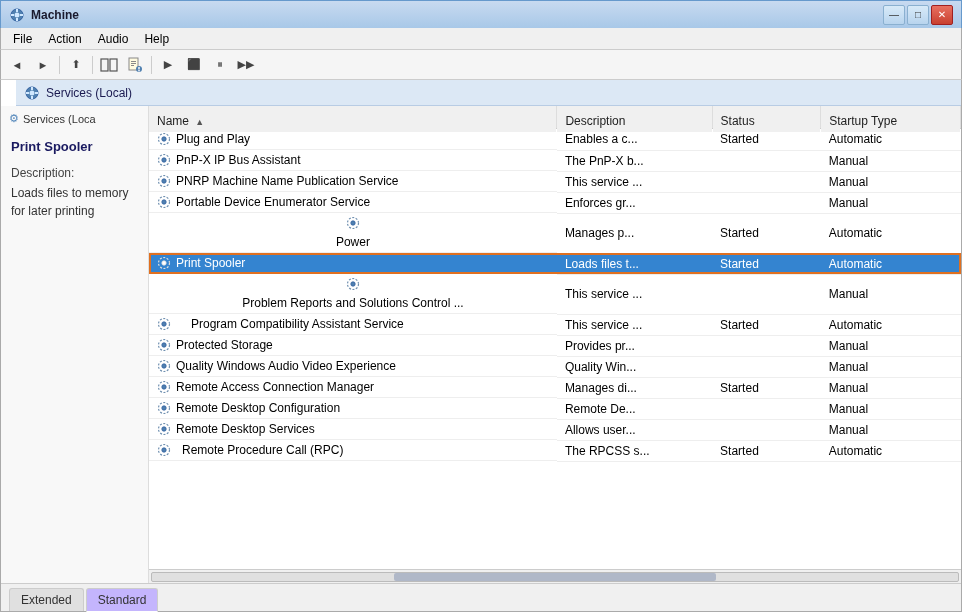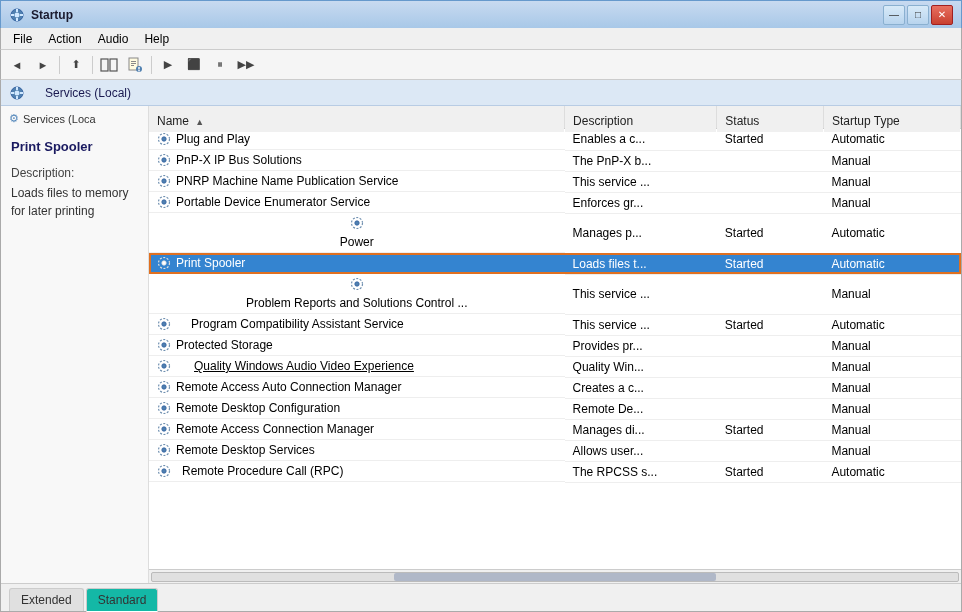--- a/index.html
+++ b/index.html
@@ -122,21 +122,22 @@
     }
 
     
     .address-bar {
       background: #dce8f5;
       height: 26px;
       display: flex;
       align-items: center;
       padding: 5px 8px;
       border-bottom: 1px solid #b8cce4;
-      gap: 20px;
+      gap: 6px;
+      margin-left: 15px;
     }
     .address-icon {
       width: 16px;
       height: 16px;
       display: flex;
       align-items: center;
       justify-content: center;
       color: #5080b0;
       font-size: 12px;
     }
@@ -298,21 +299,21 @@
       border: 1px solid #ccc;
       border-bottom: none;
       cursor: pointer;
       font-size: 12px;
       background: #e0e0e0;
       border-radius: 3px 3px 0 0;
       margin-right: 2px;
       color: #333;
     }
     .tab.active {
-      background: #14b8a6;
+      background: #c4b5fd;
       border-bottom: 1px solid white;
       margin-bottom: -1px;
       font-weight: 500;
     }
 
     
     .h-scrollbar {
       height: 14px;
       background: #f0f0f0;
       border-top: 1px solid #ccc;
@@ -353,21 +354,21 @@
   <div class="title-bar-icon">
     <svg width="16" height="16" viewBox="0 0 16 16">
       <circle cx="8" cy="8" r="6" fill="#5080b0" stroke="#3060a0" stroke-width="1"></circle>
       <circle cx="8" cy="8" r="2.5" fill="#d0e8ff"></circle>
       <rect x="7" y="2" width="2" height="3" fill="#d0e8ff"></rect>
       <rect x="7" y="11" width="2" height="3" fill="#d0e8ff"></rect>
       <rect x="2" y="7" width="3" height="2" fill="#d0e8ff"></rect>
       <rect x="11" y="7" width="3" height="2" fill="#d0e8ff"></rect>
     </svg>
   </div>
-  <div class="title-bar-text">Startup</div>
+  <div class="title-bar-text">Machine</div>
   <div class="title-bar-buttons">
     <div class="tb-btn">—</div>
     <div class="tb-btn">□</div>
     <div class="tb-btn close">✕</div>
   </div>
 </div>
 
 <div class="menu-bar">
   <div class="menu-item">File</div>
   <div class="menu-item">Action</div>
@@ -467,21 +468,21 @@
                 <td>Automatic</td>
               </tr>
               <tr>
                 <td style="display: flex; align-items: center; gap: 5px; padding: 3px 8px; white-space: nowrap;">
                   <span class="svc-icon">
                     <svg width="14" height="14" viewBox="0 0 14 14">
     <circle cx="7" cy="7" r="2.2" fill="#5080b0" stroke="#3060a0" stroke-width="0.8"></circle>
     <circle cx="7" cy="7" r="5.5" fill="none" stroke="#7090b0" stroke-width="1.2" stroke-dasharray="2 1.5"></circle>
   </svg>
                   </span>
-                  <span>PnP-X IP Bus Solutions</span>
+                  <span>PnP-X IP Bus Assistant</span>
                 </td>
                 <td style="max-width: 100px; overflow: hidden; text-overflow: ellipsis;">The PnP-X b...</td>
                 <td></td>
                 <td>Manual</td>
               </tr>
               <tr>
                 <td style="display: flex; align-items: center; gap: 5px; padding: 3px 8px; white-space: nowrap;">
                   <span class="svc-icon">
                     <svg width="14" height="14" viewBox="0 0 14 14">
     <circle cx="7" cy="7" r="2.2" fill="#5080b0" stroke="#3060a0" stroke-width="0.8"></circle>
@@ -572,73 +573,59 @@
     <circle cx="7" cy="7" r="5.5" fill="none" stroke="#7090b0" stroke-width="1.2" stroke-dasharray="2 1.5"></circle>
   </svg>
                   </span>
                   <span>Protected Storage</span>
                 </td>
                 <td style="max-width: 100px; overflow: hidden; text-overflow: ellipsis;">Provides pr...</td>
                 <td></td>
                 <td>Manual</td>
               </tr>
               <tr>
-                <td style="display: flex; align-items: center; gap: 23px; padding: 3px 8px; white-space: nowrap; text-decoration: underline;">
+                <td style="display: flex; align-items: center; gap: 5px; padding: 3px 8px; white-space: nowrap;">
                   <span class="svc-icon">
                     <svg width="14" height="14" viewBox="0 0 14 14">
     <circle cx="7" cy="7" r="2.2" fill="#5080b0" stroke="#3060a0" stroke-width="0.8"></circle>
     <circle cx="7" cy="7" r="5.5" fill="none" stroke="#7090b0" stroke-width="1.2" stroke-dasharray="2 1.5"></circle>
   </svg>
                   </span>
                   <span>Quality Windows Audio Video Experience</span>
                 </td>
                 <td style="max-width: 100px; overflow: hidden; text-overflow: ellipsis;">Quality Win...</td>
-                <td></td>
-                <td>Manual</td>
-              </tr>
-              <tr>
-                <td style="display: flex; align-items: center; gap: 5px; padding: 3px 8px; white-space: nowrap;">
-                  <span class="svc-icon">
-                    <svg width="14" height="14" viewBox="0 0 14 14">
-    <circle cx="7" cy="7" r="2.2" fill="#5080b0" stroke="#3060a0" stroke-width="0.8"></circle>
-    <circle cx="7" cy="7" r="5.5" fill="none" stroke="#7090b0" stroke-width="1.2" stroke-dasharray="2 1.5"></circle>
-  </svg>
-                  </span>
-                  <span>Remote Access Auto Connection Manager</span>
-                </td>
-                <td style="max-width: 100px; overflow: hidden; text-overflow: ellipsis;">Creates a c...</td>
-                <td></td>
-                <td>Manual</td>
-              </tr>
-              <tr>
-                <td style="display: flex; align-items: center; gap: 5px; padding: 3px 8px; white-space: nowrap;">
-                  <span class="svc-icon">
-                    <svg width="14" height="14" viewBox="0 0 14 14">
-    <circle cx="7" cy="7" r="2.2" fill="#5080b0" stroke="#3060a0" stroke-width="0.8"></circle>
-    <circle cx="7" cy="7" r="5.5" fill="none" stroke="#7090b0" stroke-width="1.2" stroke-dasharray="2 1.5"></circle>
-  </svg>
-                  </span>
-                  <span>Remote Desktop Configuration</span>
-                </td>
-                <td style="max-width: 100px; overflow: hidden; text-overflow: ellipsis;">Remote De...</td>
                 <td></td>
                 <td>Manual</td>
               </tr>
               <tr>
                 <td style="display: flex; align-items: center; gap: 5px; padding: 3px 8px; white-space: nowrap;">
                   <span class="svc-icon">
                     <svg width="14" height="14" viewBox="0 0 14 14">
     <circle cx="7" cy="7" r="2.2" fill="#5080b0" stroke="#3060a0" stroke-width="0.8"></circle>
     <circle cx="7" cy="7" r="5.5" fill="none" stroke="#7090b0" stroke-width="1.2" stroke-dasharray="2 1.5"></circle>
   </svg>
                   </span>
                   <span>Remote Access Connection Manager</span>
                 </td>
                 <td style="max-width: 100px; overflow: hidden; text-overflow: ellipsis;">Manages di...</td>
                 <td>Started</td>
+                <td>Manual</td>
+              </tr>
+              <tr>
+                <td style="display: flex; align-items: center; gap: 5px; padding: 3px 8px; white-space: nowrap;">
+                  <span class="svc-icon">
+                    <svg width="14" height="14" viewBox="0 0 14 14">
+    <circle cx="7" cy="7" r="2.2" fill="#5080b0" stroke="#3060a0" stroke-width="0.8"></circle>
+    <circle cx="7" cy="7" r="5.5" fill="none" stroke="#7090b0" stroke-width="1.2" stroke-dasharray="2 1.5"></circle>
+  </svg>
+                  </span>
+                  <span>Remote Desktop Configuration</span>
+                </td>
+                <td style="max-width: 100px; overflow: hidden; text-overflow: ellipsis;">Remote De...</td>
+                <td></td>
                 <td>Manual</td>
               </tr>
               <tr>
                 <td style="display: flex; align-items: center; gap: 5px; padding: 3px 8px; white-space: nowrap;">
                   <span class="svc-icon">
                     <svg width="14" height="14" viewBox="0 0 14 14">
     <circle cx="7" cy="7" r="2.2" fill="#5080b0" stroke="#3060a0" stroke-width="0.8"></circle>
     <circle cx="7" cy="7" r="5.5" fill="none" stroke="#7090b0" stroke-width="1.2" stroke-dasharray="2 1.5"></circle>
   </svg>
                   </span>

